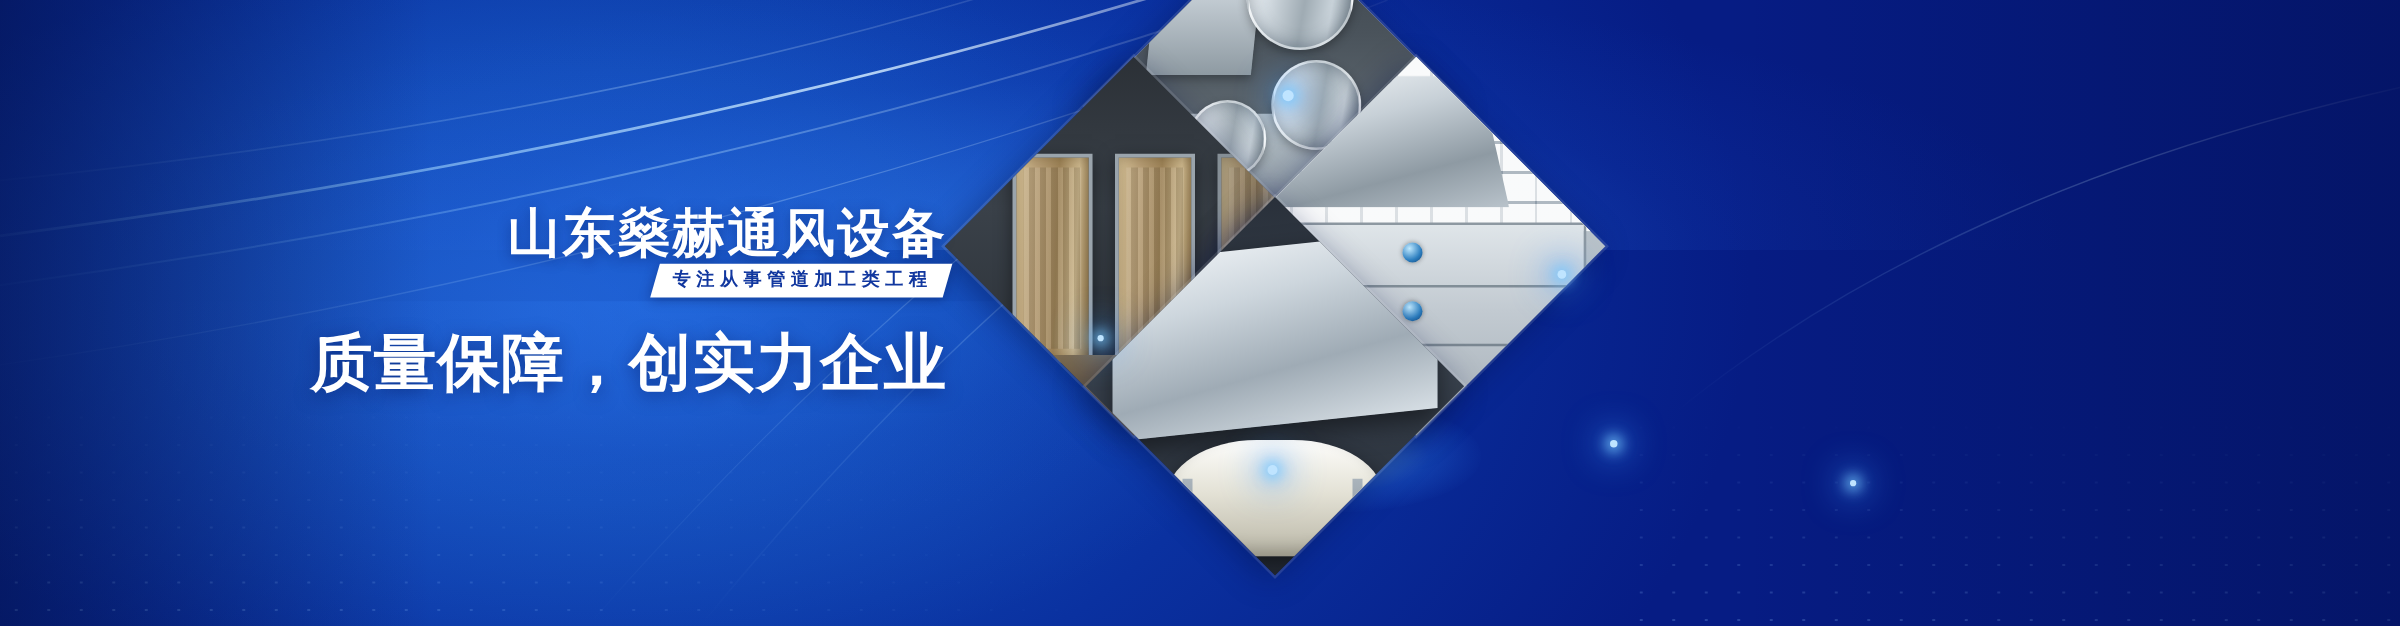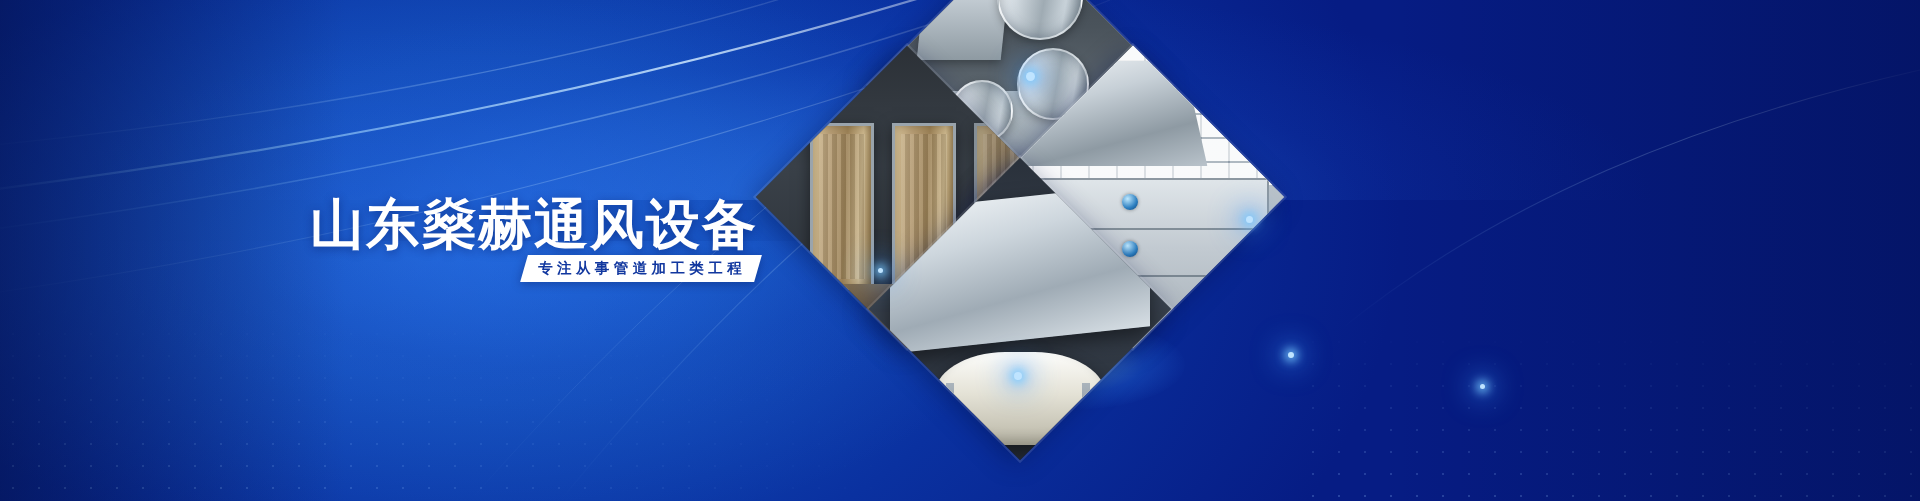--- a/index.html
+++ b/index.html
@@ -72,21 +72,21 @@
     position:absolute;
     left:0; top:0; width:790px; height:501px;
     display:flex; flex-direction:column;
     align-items:flex-end; justify-content:center;
     padding-right:32px;
     text-align:right;
     z-index:6;
   }
   .title {
     color:#ffffff;
-    font-size:54px;
+    font-size:42px;
     font-weight:700;
     letter-spacing:2px;
     line-height:1.1;
     text-shadow:0 2px 10px rgba(0,20,90,0.45);
   }
   .badge-row { display:flex; justify-content:flex-end; margin-bottom:24px; }
   .badge {
     background:#ffffff;
     color:#11379f;
     font-size:14.5px;
@@ -299,20 +299,21 @@
 
   <div class="copy">
     <div class="title">山东燊赫通风设备</div>
 
     <div class="badge-row">
       <div class="badge">
         <span>专注从事管道加工类工程</span>
       </div>
     </div>
 
+    <div class="headline">质量保障，创实力企业</div>
 
   </div>
 
   <div class="collage">
 
     <div class="dia d-top">
       <div class="inner">
         <div class="ph p-duct">
           <div class="wall"></div>
           <div class="bar" style="left:58px; top:10px;  width:84px; height:120px; transform:skewX(-6deg);"></div>

